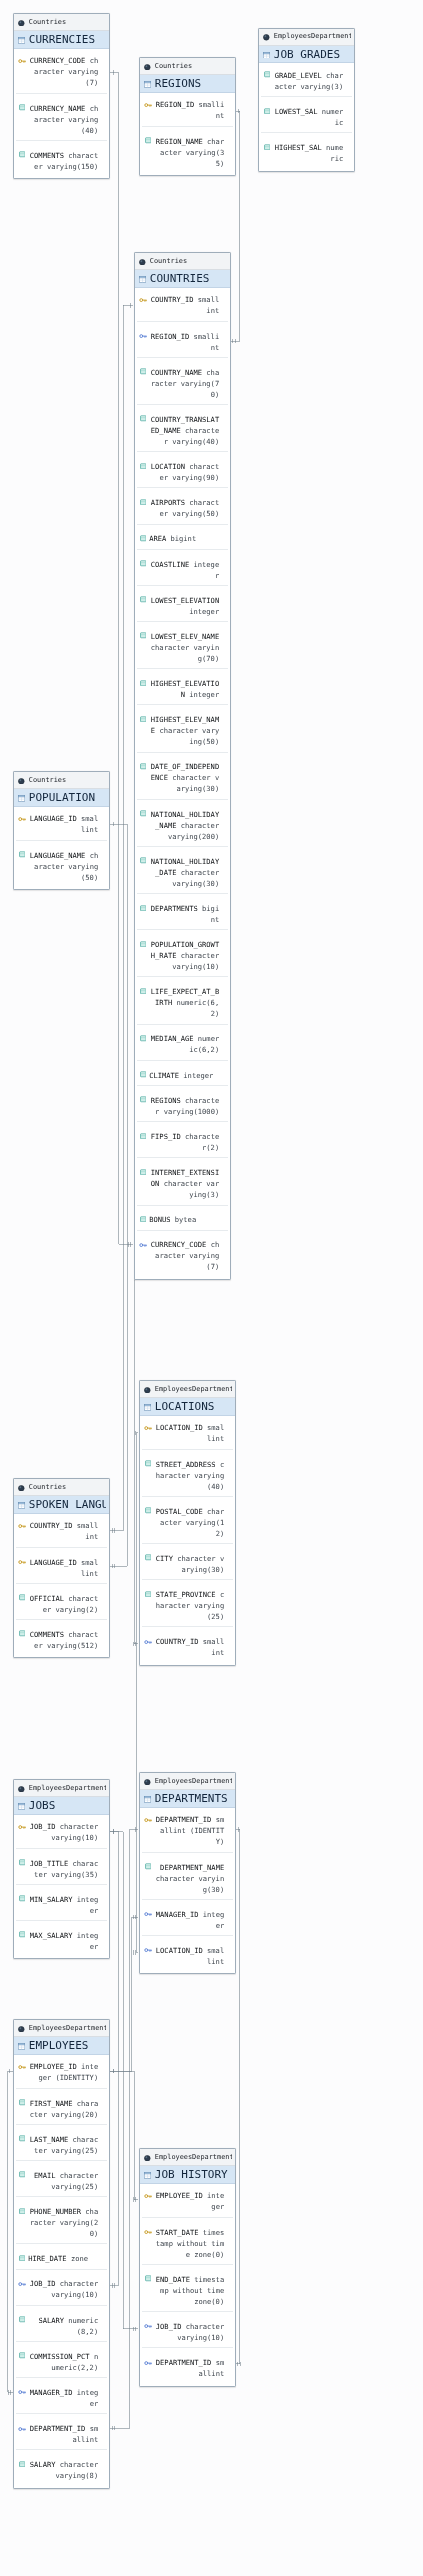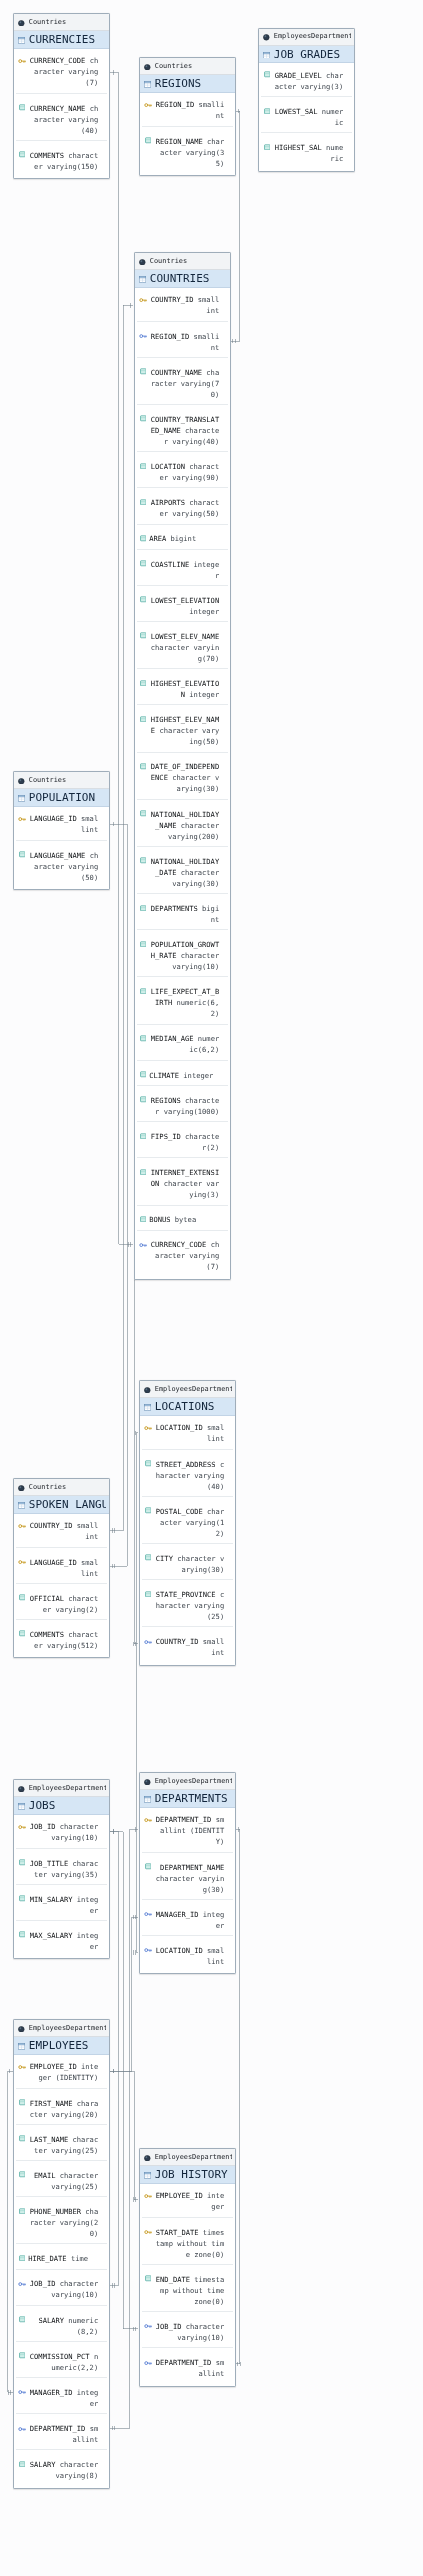--- a/index.html
+++ b/index.html
@@ -869,21 +869,21 @@
           </span>
           <span class="coltext"><span class="cn">PHONE_NUMBER</span><span class="ct"> character varying(20)</span></span>
         </div>
         <div class="row">
           <span class="ic">
             <svg width="6.6" height="6.6" viewBox="0 0 12 12">
               <rect x="1" y="1.5" width="10" height="9" rx="1" fill="#eafaf7" stroke="#2f9c8f" stroke-width="1.2"></rect>
               <path d="M1.6 4.5H10.4M1.6 7.2H10.4" stroke="#86cdc2" stroke-width="1" fill="none"></path>
             </svg>
           </span>
-          <span class="coltext"><span class="cn">HIRE_DATE</span><span class="ct"> time</span></span>
+          <span class="coltext"><span class="cn">HIRE_DATE</span><span class="ct"> zone</span></span>
         </div>
         <div class="row">
           <span class="ic">
             <svg width="8.2" height="8.2" viewBox="0 0 15 15">
               <circle cx="4.1" cy="7.5" r="2.6" fill="none" stroke="#5a7fd4" stroke-width="1.7"></circle>
               <path d="M6.8 7.5H14M10.8 7.5V10.4M13 7.5V9.6" stroke="#5a7fd4" stroke-width="1.7" fill="none"></path>
             </svg>
           </span>
           <span class="coltext"><span class="cn">JOB_ID</span><span class="ct"> character varying(10)</span></span>
         </div>

